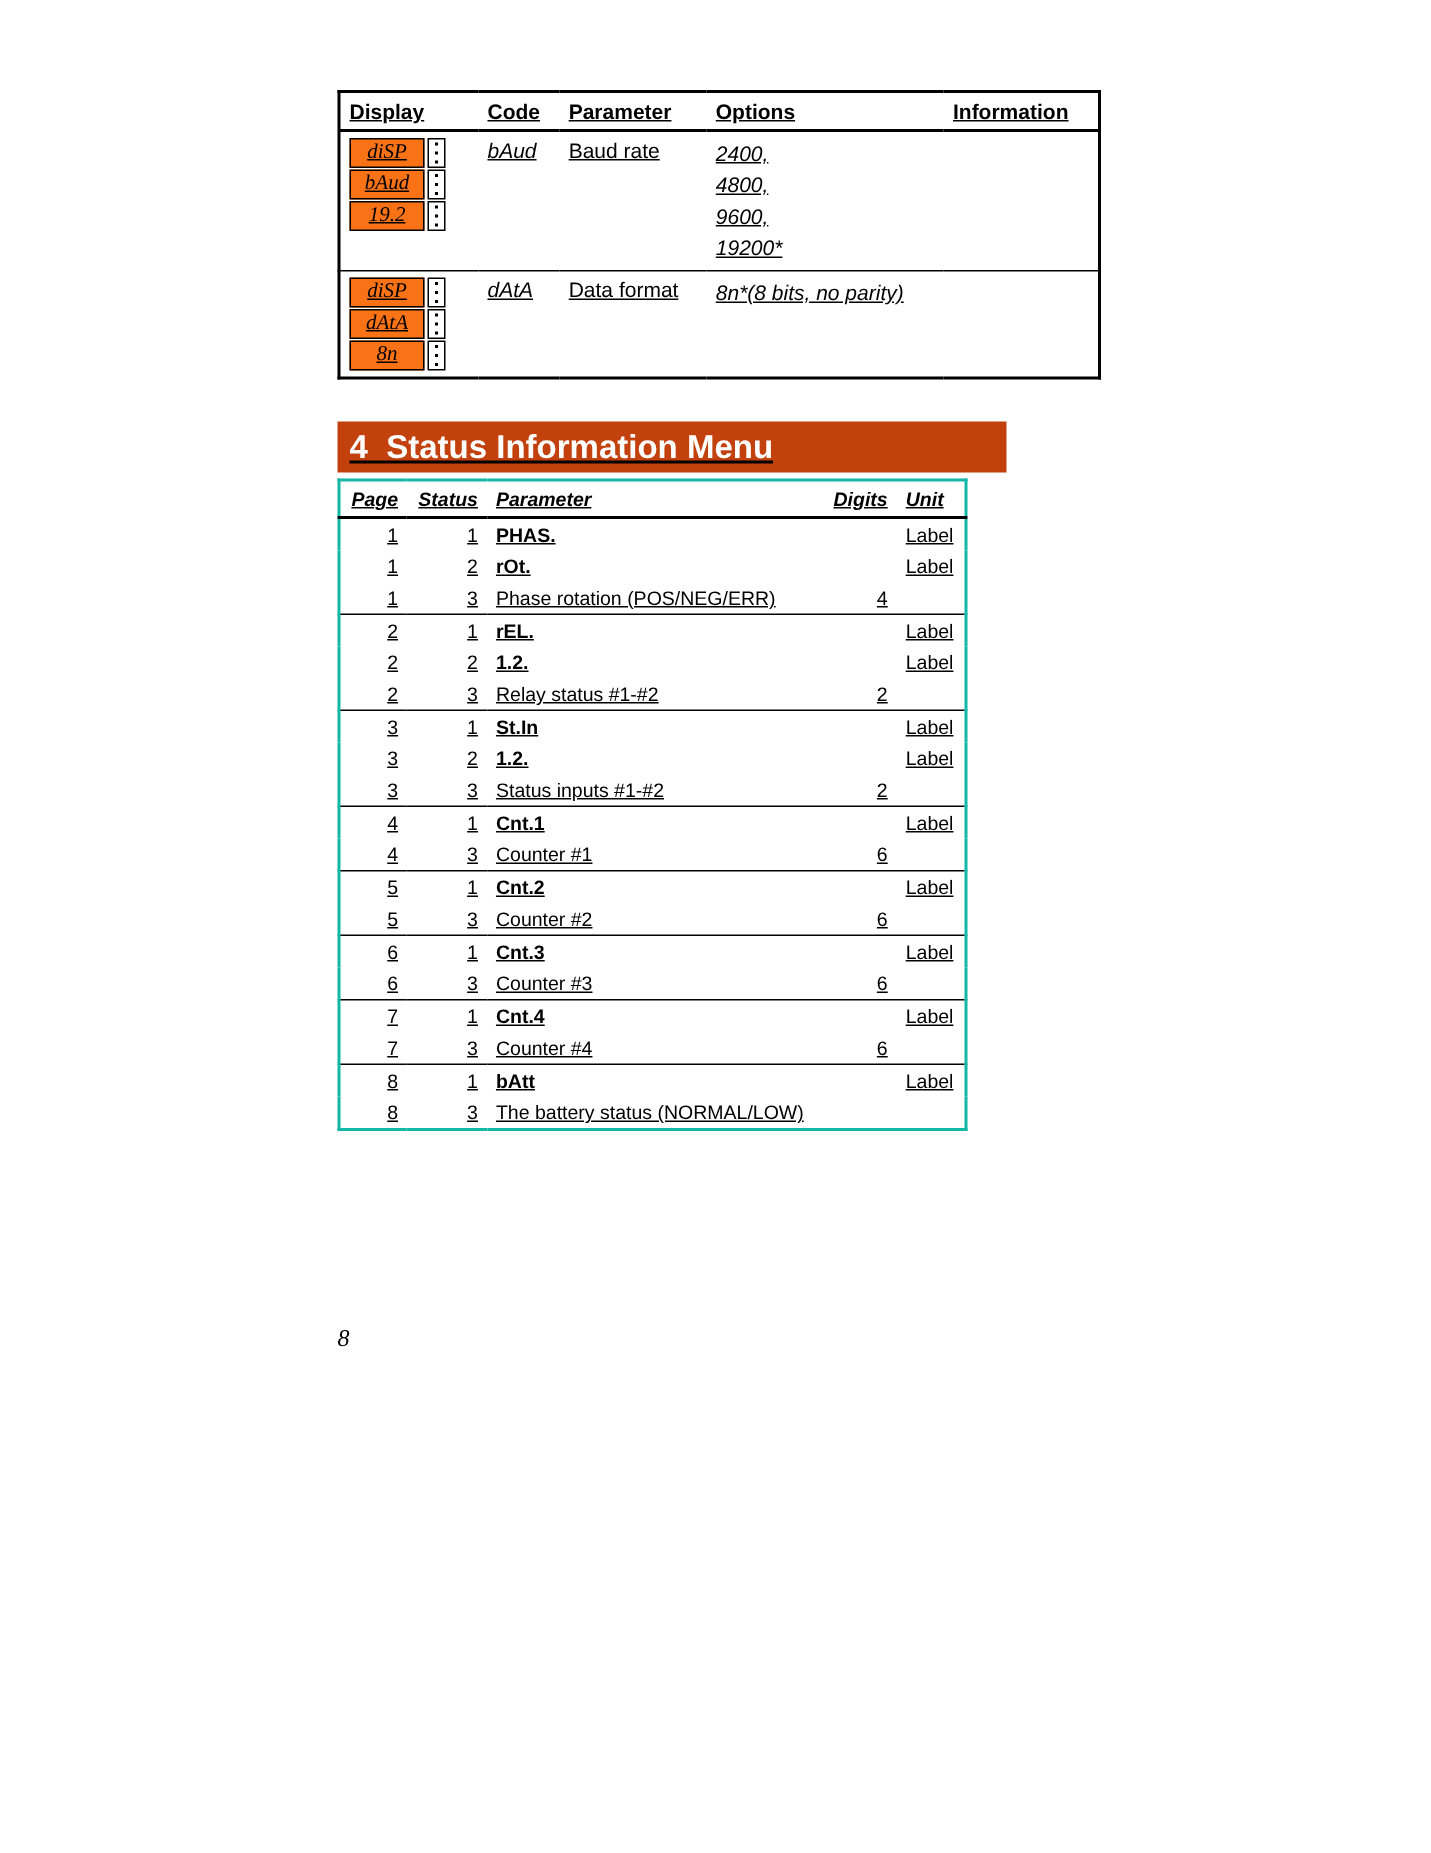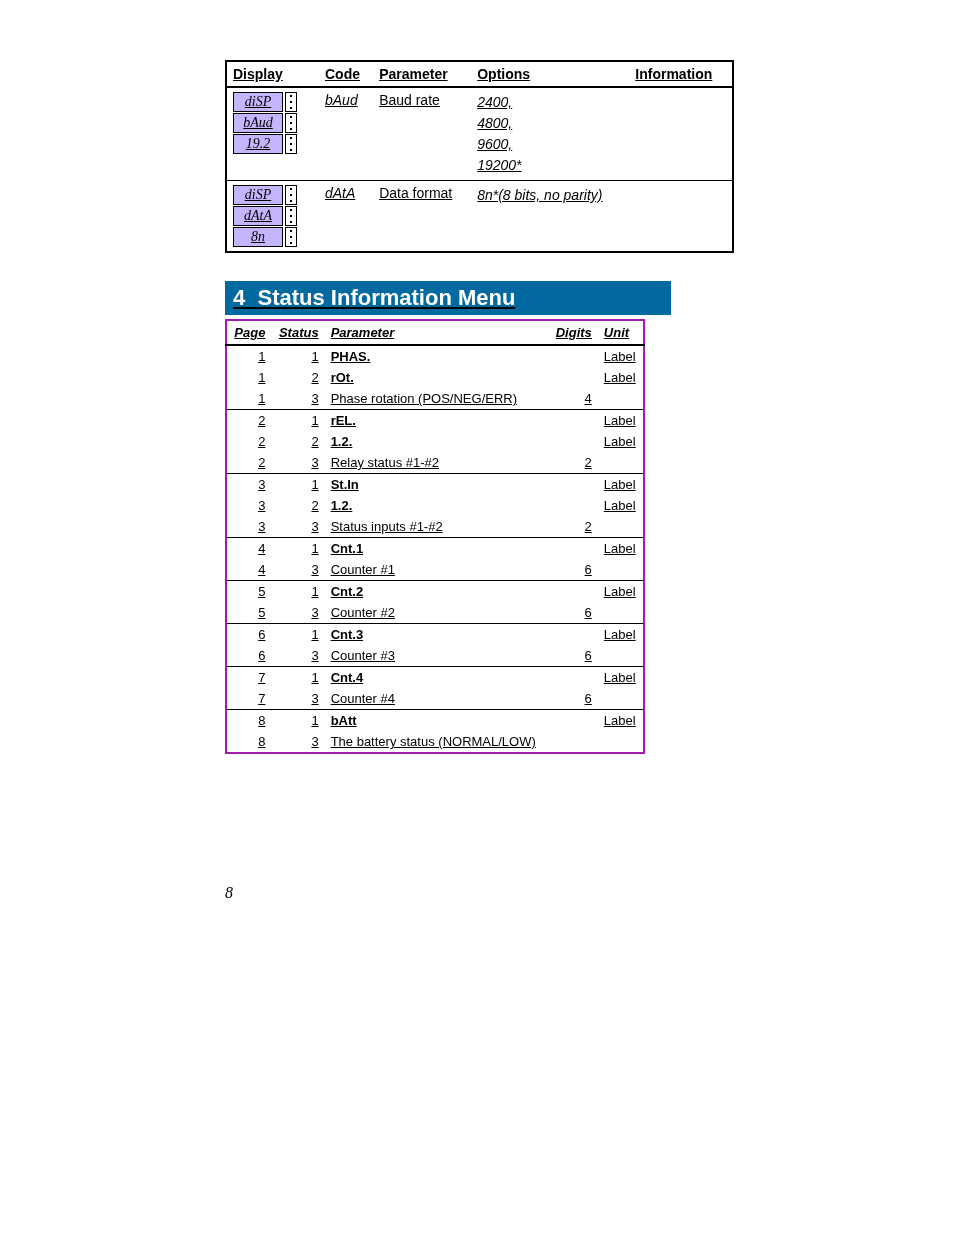--- a/index.html
+++ b/index.html
@@ -50,41 +50,41 @@
   .disp-main {
     flex: 1;
     border: 1px solid #000;
     border-bottom-width: 1px;
     display: flex;
     align-items: center;
     justify-content: center;
     font-family: "Times New Roman", serif;
     font-style: italic;
     font-size: 14px;
-    background: #c4b5fd;
+    background: #f97316;
   }
   .disp-side {
     width: 10px;
     border: 1px solid #000;
     margin-left: 2px;
     display: flex;
     flex-direction: column;
     justify-content: space-around;
     align-items: center;
   }
   .disp-side .dot {
     width: 2px; height: 2px; background: #000;
   }
   .italic { font-style: italic; }
   .options-list div { line-height: 1.5; font-style: italic; }
 
   
   .section-heading {
     margin-top: 28px;
-    background: #0369a1;
+    background: #c2410c;
     color: #fff;
     font-size: 22px;
     font-weight: bold;
     padding: 4px 8px;
     width: 430px;
   }
 
   .body-text {
     margin-top: 10px;
     font-size: 15px;
@@ -95,21 +95,21 @@
 
   .table-caption {
     margin-top: 14px;
     font-style: italic;
     font-weight: bold;
     font-size: 15px;
   }
 
   
   .t41 {
-    border: 2px solid #a21caf;
+    border: 2px solid #14b8a6;
     border-collapse: collapse;
     width: 420px;
     font-size: 13px;
     margin-top: 4px;
   }
   .t41 th {
     border-bottom: 2px solid #000;
     padding: 4px 6px;
     text-align: left;
     font-style: italic;

